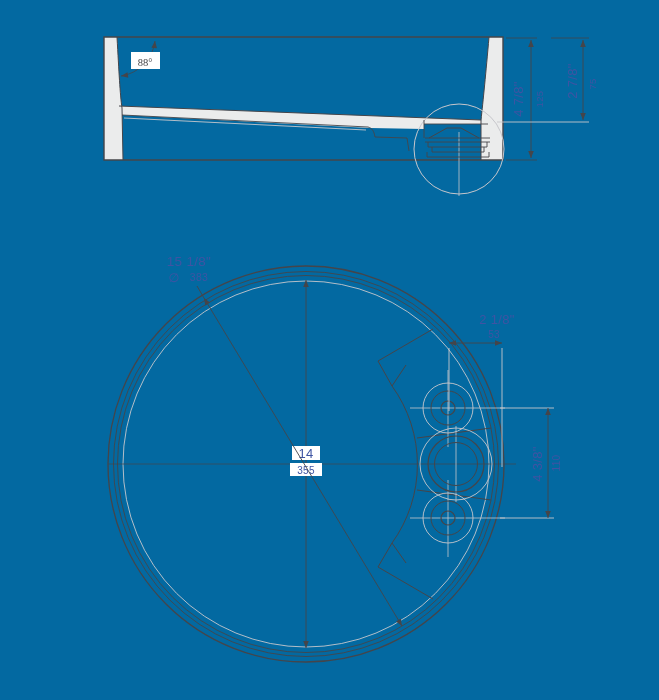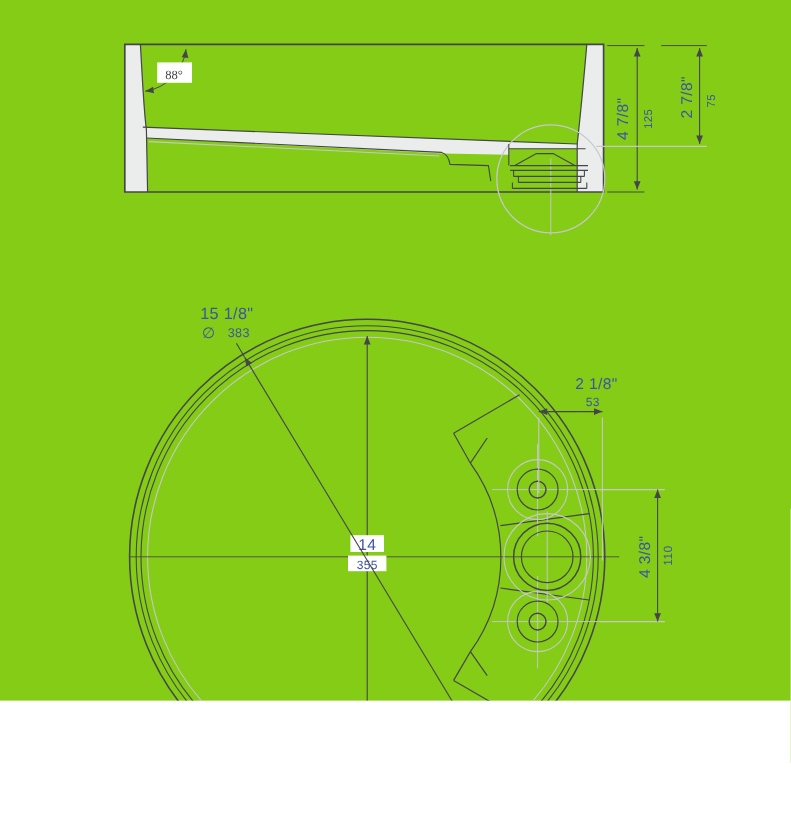--- a/index.html
+++ b/index.html
@@ -1,16 +1,16 @@
 <!DOCTYPE html>
 <html><head>
 <meta charset="utf-8">
 <style>
   html,body{margin:0;padding:0;background:#ffffff;}
-  #canvas{position:relative;width:659px;height:584px;background:#84cc16;overflow:hidden;
+  #canvas{position:relative;width:659px;height:700px;background:#0369a1;overflow:hidden;
           font-family:"Liberation Sans", sans-serif;}
   svg{position:absolute;left:0;top:0;}
   text{fill:#3e54a3;font-family:"Liberation Sans", sans-serif;letter-spacing:.3px;}
   .angle-txt{fill:#3f3f42;font-family:"Liberation Serif", serif;letter-spacing:0;}
   .ln{stroke:#45454a;fill:none;}
   .lt{stroke:#c7c7cc;fill:none;}
   .fillgray{fill:#ebecec;stroke:none;}
 </style>
 </head>
 <body>

